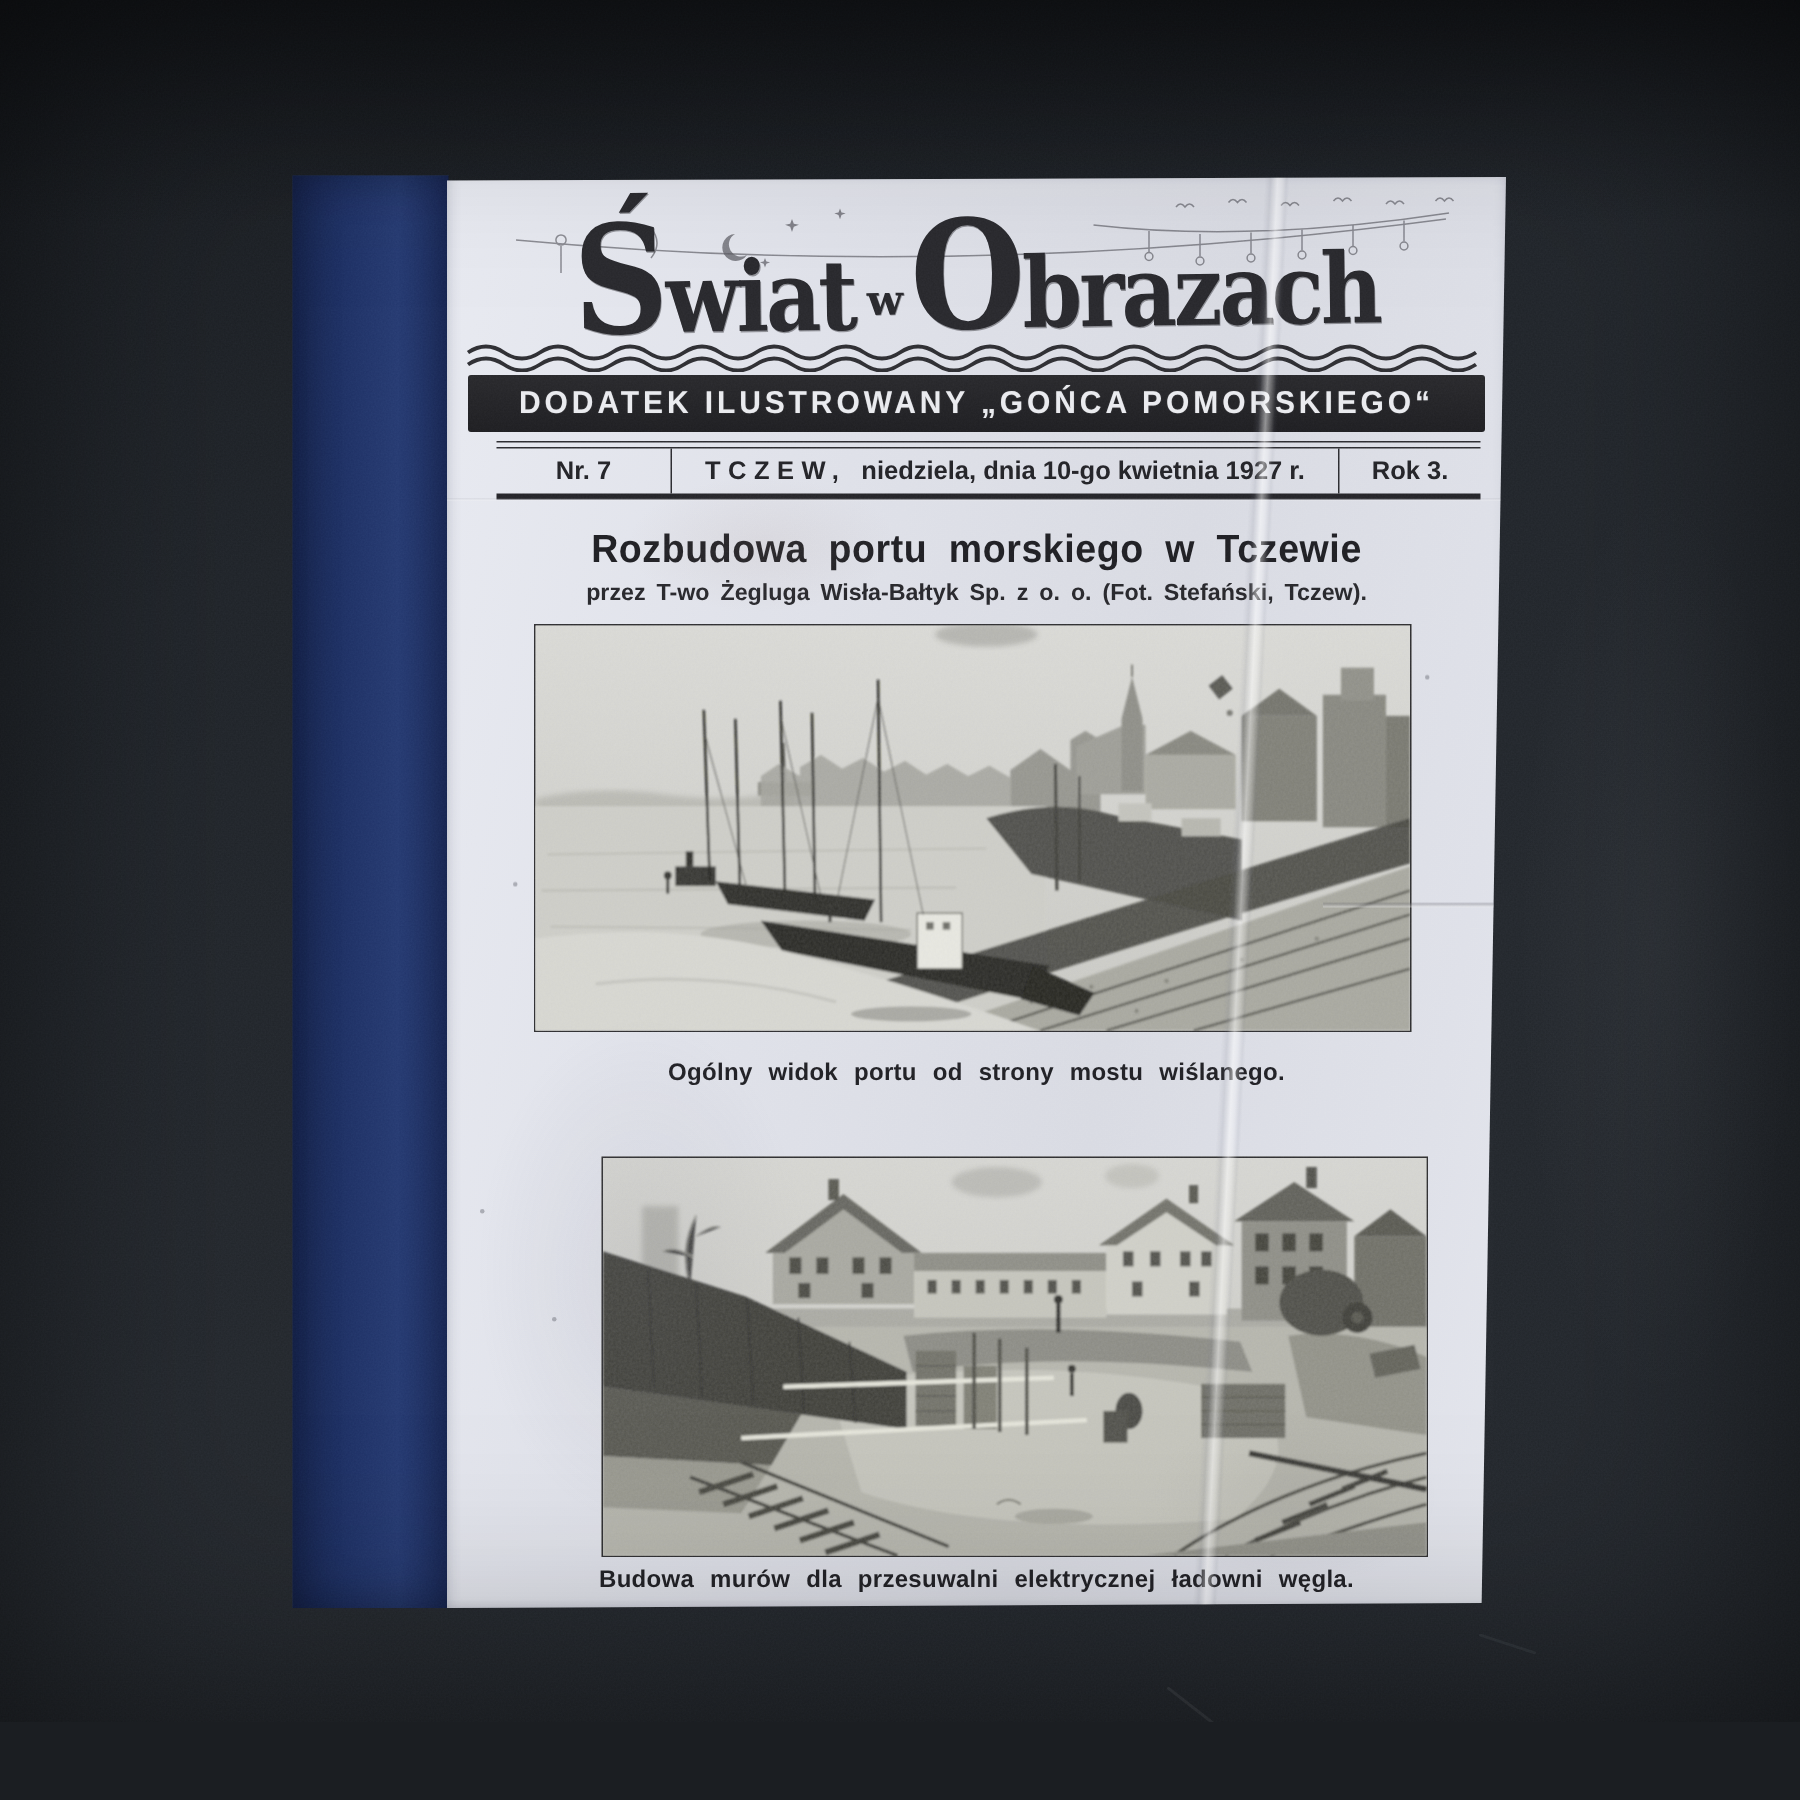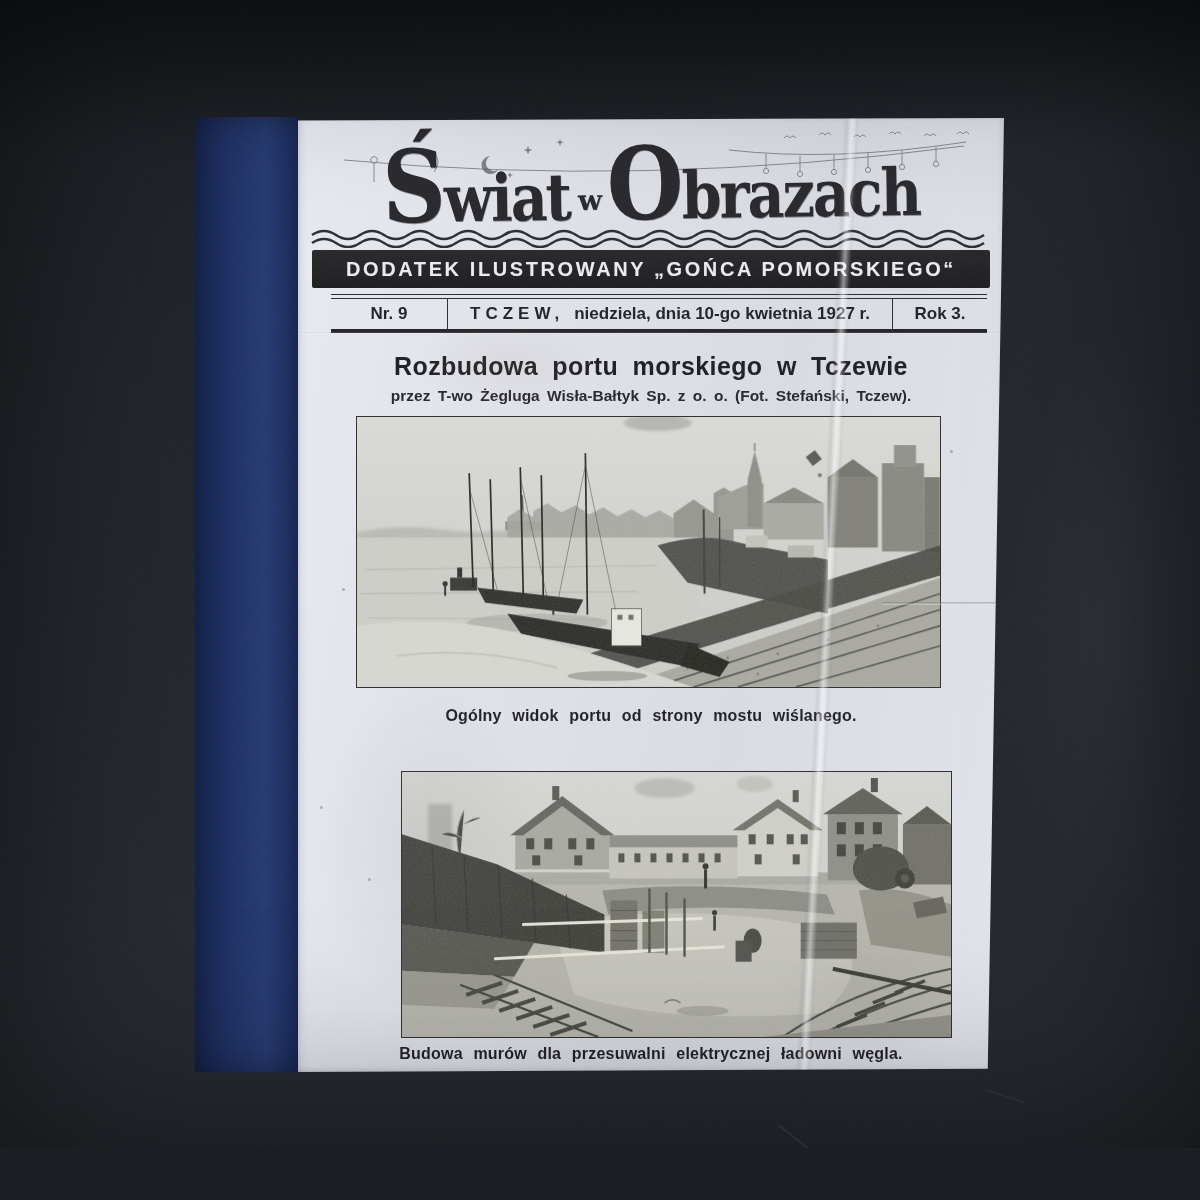--- a/index.html
+++ b/index.html
@@ -143,21 +143,21 @@
         <path d="M2 15 q12 -8 24 0 t24 0 t24 0 t24 0 t24 0 t24 0 t24 0 t24 0 t24 0 t24 0 t24 0 t24 0 t24 0 t24 0 t24 0 t24 0 t24 0 t24 0 t24 0 t24 0 t24 0 t24 0 t24 0 t24 0 t24 0 t24 0 t24 0 t24 0"></path>
       </g>
     </svg>
 
     <div class="banner">
       <span class="banner-text">DODATEK ILUSTROWANY „GOŃCA POMORSKIEGO“</span>
     </div>
 
     <div class="datebox">
       <div class="datebox-inner">
-        <div class="datecell cell-issue">Nr. 9</div>
+        <div class="datecell cell-issue">Nr. 7</div>
         <div class="datecell cell-center">
           <span class="cell-place">TCZEW,</span>
           <span>niedziela, dnia 10-go kwietnia 1927 r.</span>
         </div>
         <div class="datecell cell-year">Rok 3.</div>
       </div>
     </div>
 
     <div class="headline">Rozbudowa portu morskiego w Tczewie</div>
     <div class="subheadline">przez T-wo Żegluga Wisła-Bałtyk Sp. z o. o. (Fot. Stefański, Tczew).</div>

